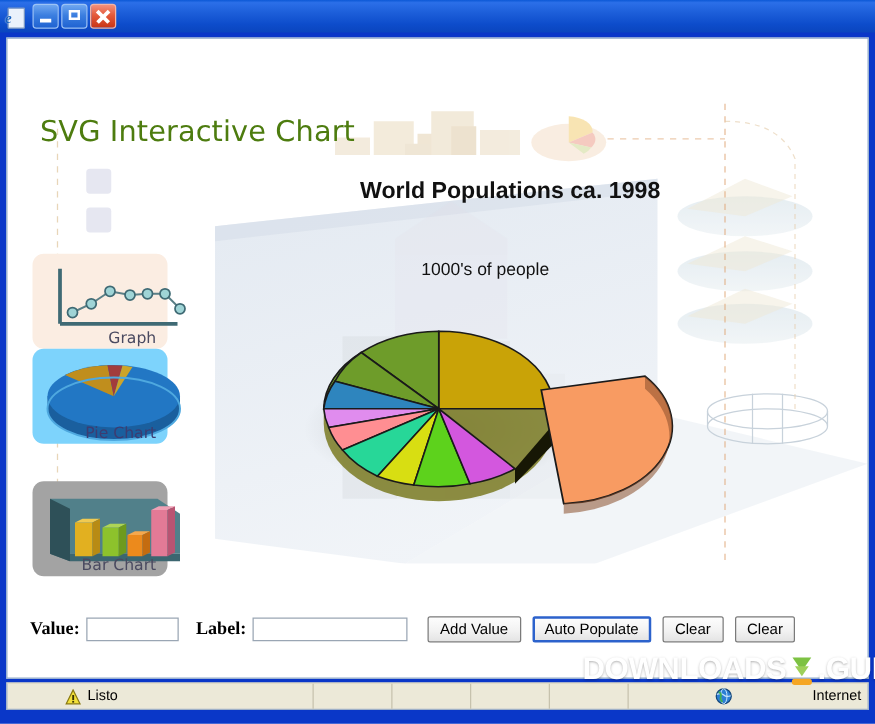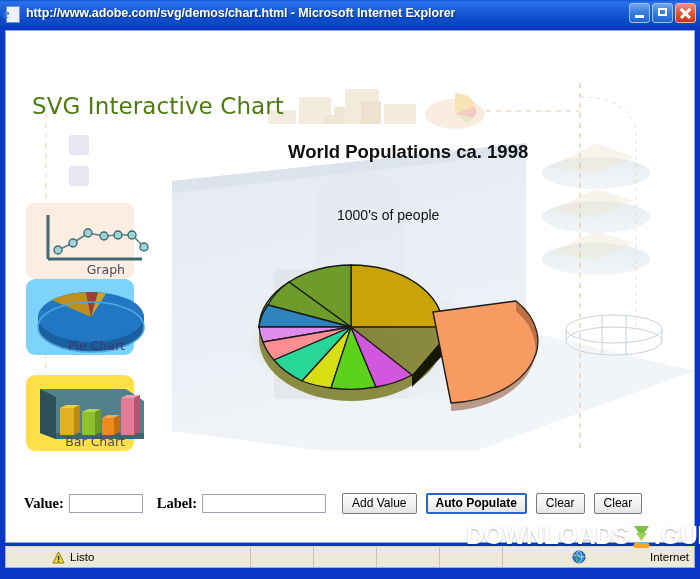--- a/index.html
+++ b/index.html
@@ -170,21 +170,21 @@
     position: absolute;
     left: 20px;
     width: 108px;
     height: 76px;
     border-radius: 9px;
     box-sizing: border-box;
     cursor: pointer;
   }
   .thumb.graph    { top: 172px; background:#FBEDE2; }
   .thumb.pie      { top: 248px; background:#7dd3fc; }
-  .thumb.bar      { top: 344px; background:#fde047; }
+  .thumb.bar      { top: 354px; background:#a3a3a3; }
   .thumb-label {
     position: absolute;
     right: 9px; bottom: 2px;
     font-size: 12.5px;
     color: #4a4a60;
     font-family: "DejaVu Sans", sans-serif;
   }
   .thumb.pie .thumb-label { color:#3c3c72; }
   .thumb svg { position:absolute; left:0; top:0; }
 
@@ -229,21 +229,20 @@
     color: #000000;
     padding: 0 9px;
     margin-right: 9px;
     cursor: pointer;
     box-sizing: border-box;
     white-space: nowrap;
   }
   .btn.focused {
     border: 2px solid #2C62CC;
     padding: 0 8px;
-    font-weight: bold;
   }
 
   
   .statusbar {
     position: absolute;
     left: 5px; top: 546px;
     width: 690px;
     height: 22px;
     background: #ECE9D8;
     border: 1px solid #9EB0C8;
@@ -297,21 +296,20 @@
 </head>
 <body>
 
 <div class="window">
 
   <div class="titlebar">
     <span class="title-icon">
       <span class="page"></span>
         <span class="e">e</span>
     </span>
-    <span class="title-text">http://www.adobe.com/svg/demos/chart.html - Microsoft Internet Explorer</span>
     <span class="winbtns">
       <span class="wbtn min"></span>
       <span class="wbtn max"></span>
       <span class="wbtn close">
         <span class="x1"></span>
           <span class="x2"></span>
       </span>
     </span>
   </div>
 

